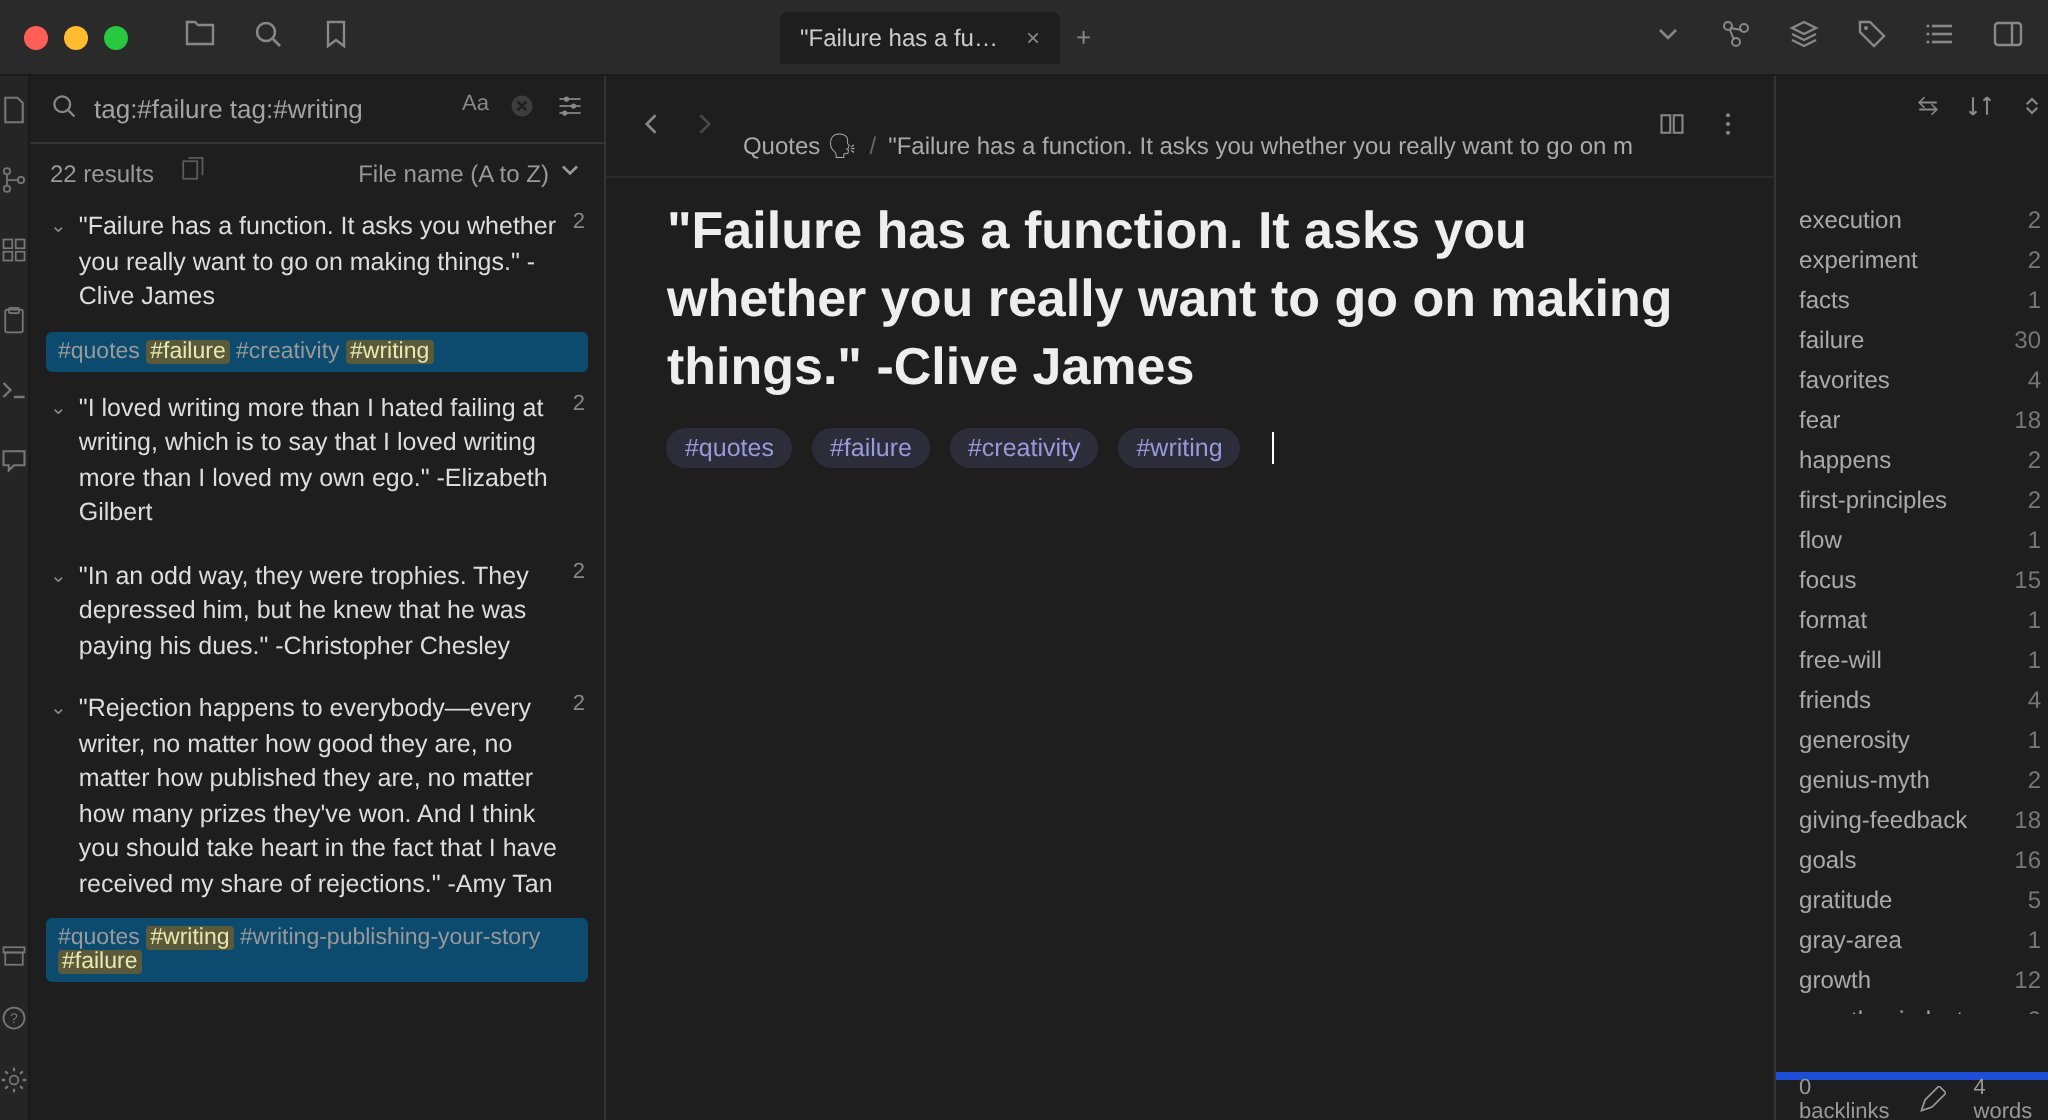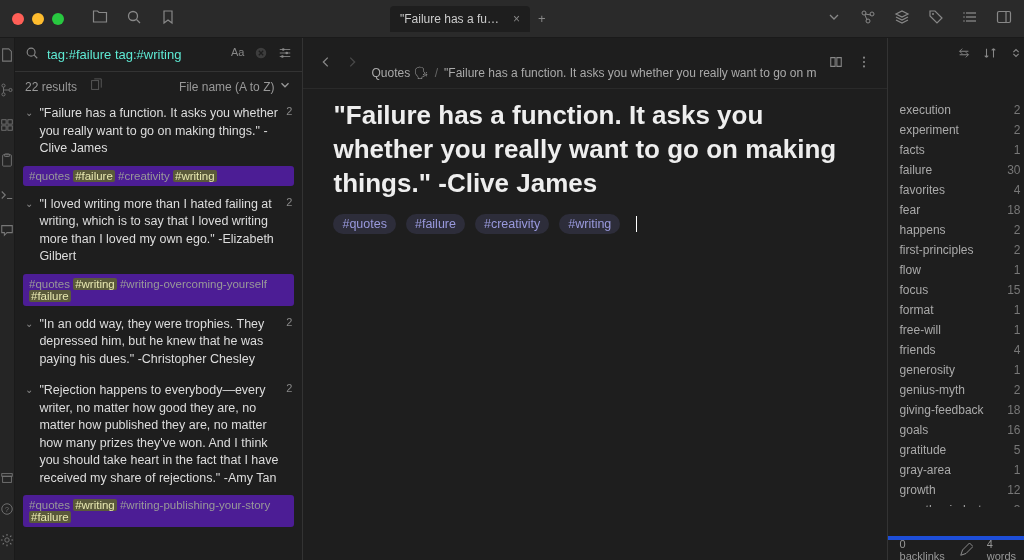--- a/index.html
+++ b/index.html
@@ -22,35 +22,35 @@
     
     .main-layout { display: flex; height: calc(100% - 38px); }
     
     .activity-bar { width: 32px; background: #252525; display: flex; flex-direction: column; align-items: center; padding: 10px 0; gap: 18px; color: #777; border-right: 1px solid #1a1a1a; }
     .activity-bar-bottom { margin-top: auto; display: flex; flex-direction: column; gap: 14px; }
     .activity-icon { cursor: pointer; font-size: 14px; }
     
     .left-panel { width: 378px; background: #1e1e1e; display: flex; flex-direction: column; border-right: 1px solid #333; }
     .search-bar { padding: 8px 10px; display: flex; align-items: center; gap: 8px; border-bottom: 1px solid #333; }
     .search-icon { color: #888; }
-    .search-input { flex: 1; background: transparent; border: none; color: #5eead4; font-size: 13px; outline: none; }
+    .search-input { flex: 1; background: transparent; border: none; color: #a3a3a3; font-size: 13px; outline: none; }
     .search-controls { display: flex; gap: 10px; color: #888; }
     .results-header { padding: 6px 10px; display: flex; align-items: center; justify-content: space-between; font-size: 12px; color: #999; }
     .results-count { display: flex; align-items: center; gap: 12px; }
     .sort-control { display: flex; align-items: center; gap: 4px; cursor: pointer; }
     
     .results-list { flex: 1; overflow-y: auto; padding: 0 8px; }
     .results-list::-webkit-scrollbar { width: 8px; }
     .results-list::-webkit-scrollbar-thumb { background: #444; border-radius: 4px; }
     .result-item { margin-bottom: 6px; }
     .result-title-row { display: flex; align-items: flex-start; gap: 6px; padding: 4px 2px; }
     .result-chevron { color: #888; font-size: 10px; margin-top: 2px; cursor: pointer; }
     .result-text { flex: 1; color: #ddd; line-height: 1.4; font-size: 12.5px; }
     .result-count { color: #888; font-size: 11px; }
-    .result-tags { padding: 4px 6px; background: #4c1d95; border-radius: 3px; font-size: 11.5px; color: #999; margin: 4px 0; }
+    .result-tags { padding: 4px 6px; background: #0c4a6e; border-radius: 3px; font-size: 11.5px; color: #999; margin: 4px 0; }
     .hl { background: #5a5a3a; color: #e8e8b0; padding: 0 2px; border-radius: 2px; }
     
     .editor-area { flex: 1; display: flex; flex-direction: column; background: #1e1e1e; }
     .editor-header { padding: 8px 16px; display: flex; align-items: center; gap: 12px; color: #999; font-size: 12px; border-bottom: 1px solid #2a2a2a; }
     .nav-arrows { display: flex; gap: 12px; color: #888; }
     .breadcrumb { flex: 1; display: flex; align-items: center; gap: 6px; white-space: nowrap; overflow: hidden; margin-top: 20px; }
     .breadcrumb-item { color: #aaa; }
     .breadcrumb-sep { color: #666; }
     .header-actions { display: flex; gap: 14px; color: #888; }
     
@@ -228,21 +228,20 @@
       <span class="result-count">2</span>
     </div>
     <div class="result-tags">#quotes <span class="hl">#failure</span> #creativity <span class="hl">#writing</span></div>
         </div>
         <div class="result-item">
     <div class="result-title-row">
       <span class="result-chevron">⌄</span>
       <span class="result-text">"I loved writing more than I hated failing at writing, which is to say that I loved writing more than I loved my own ego." -Elizabeth Gilbert</span>
       <span class="result-count">2</span>
     </div>
-    <div class="result-tags">#quotes <span class="hl">#writing</span> #writing-overcoming-yourself <span class="hl">#failure</span></div>
         </div>
         <div class="result-item">
     <div class="result-title-row">
       <span class="result-chevron">⌄</span>
       <span class="result-text">"In an odd way, they were trophies. They depressed him, but he knew that he was paying his dues." -Christopher Chesley</span>
       <span class="result-count">2</span>
     </div>
         </div>
         <div class="result-item">
     <div class="result-title-row">

